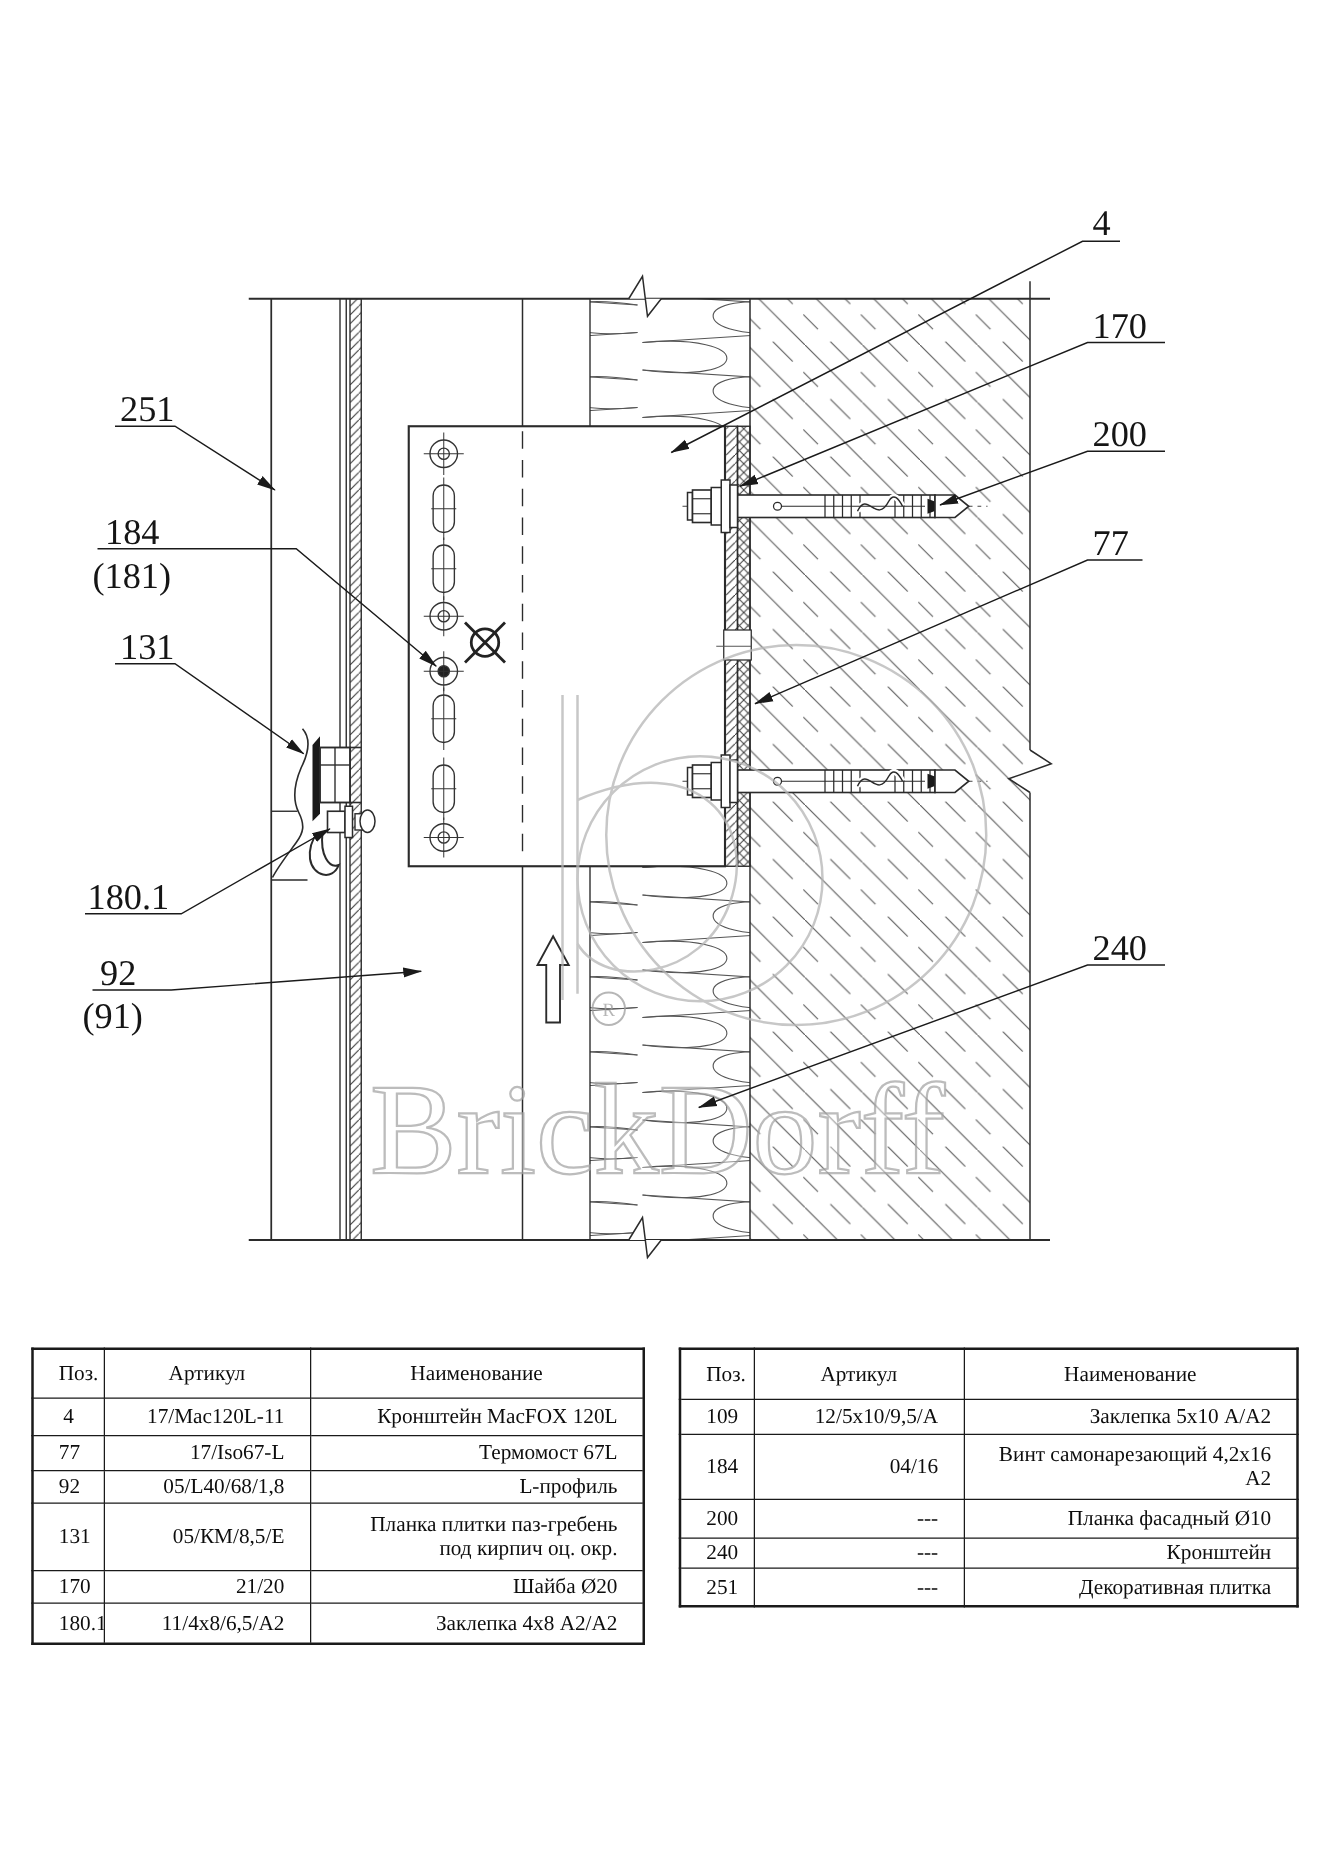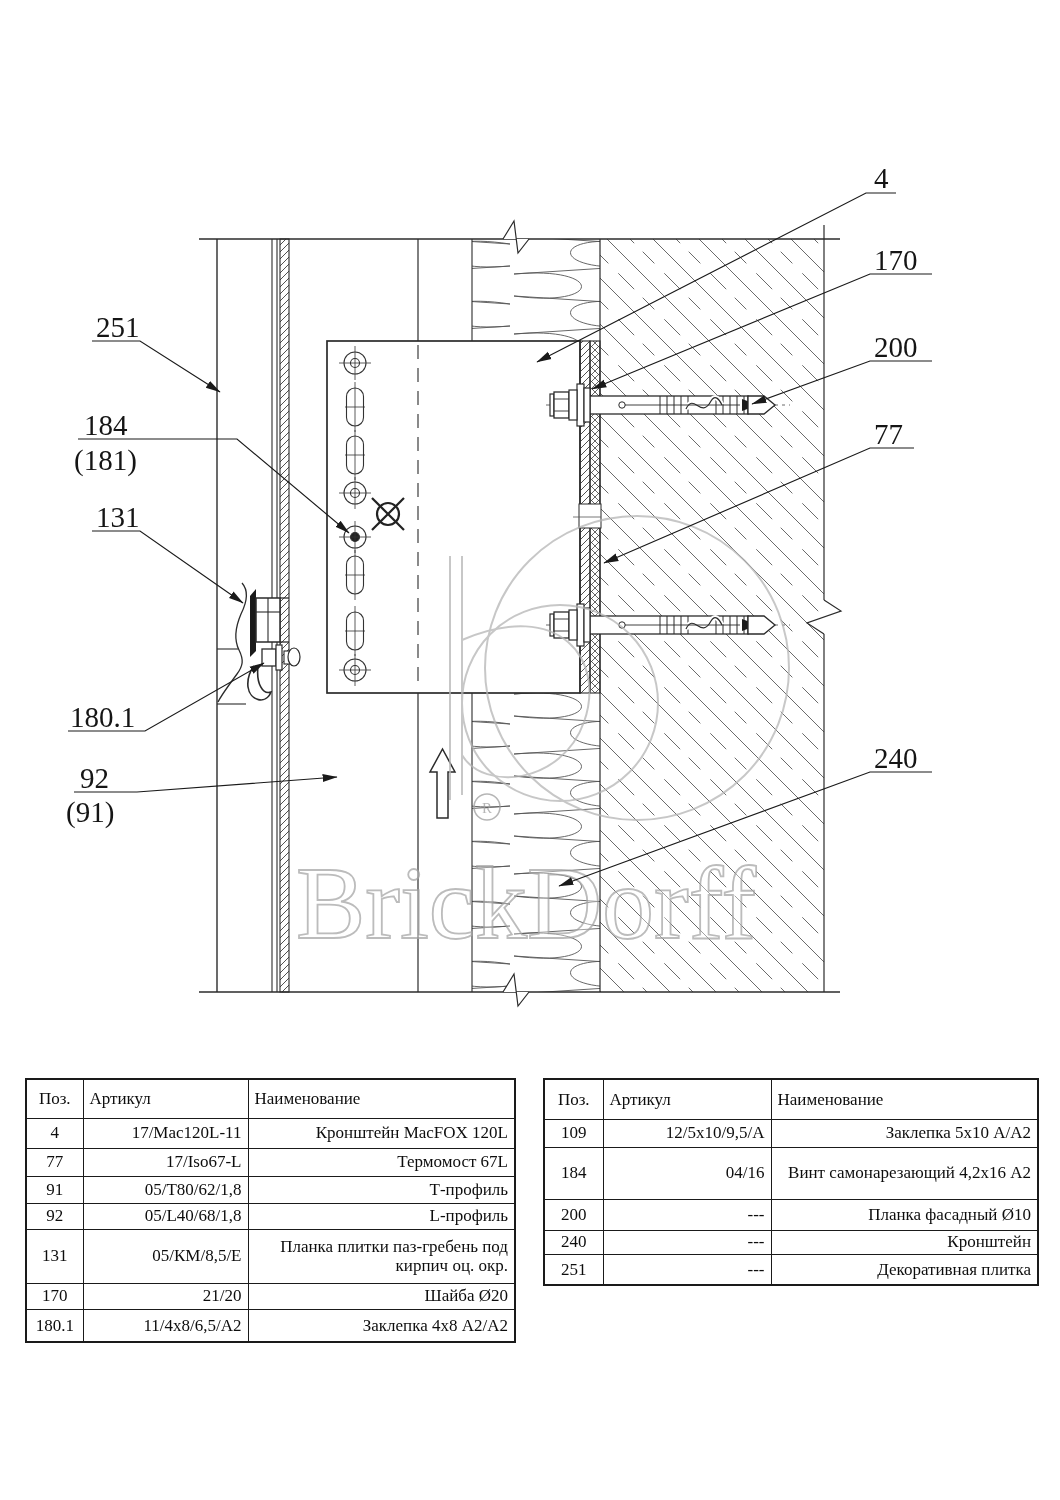--- a/index.html
+++ b/index.html
@@ -4,26 +4,26 @@
 <style>
   html,body{margin:0;padding:0;background:#fff;}
   .canvas{position:relative;width:1060px;height:1500px;background:#fff;overflow:hidden;
           font-family:"Liberation Serif", serif;color:#111;}
   svg{position:absolute;left:0;top:0;}
   .callout-text{font-family:"Liberation Serif",serif;font-size:29px;fill:#151515;}
   .wm-text{font-family:"Liberation Serif",serif;}
   table.parts{position:absolute;border-collapse:collapse;table-layout:fixed;
               font-size:17px;line-height:1.12;color:#0d0d0d;background:#fff;}
   table.parts td,table.parts th{border:1.4px solid #1a1a1a;font-weight:normal;
-              padding:1px 6px;vertical-align:middle;overflow:hidden;}
+              padding:1px 20px;vertical-align:middle;overflow:hidden;}
   table.parts{border:2.2px solid #1a1a1a;}
   td.c-pos,th.c-pos{text-align:center;padding:1px 2px;}
   td.c-art{text-align:right;}
   td.c-name{text-align:right;}
-  th{text-align:left;}
+  th{text-align:center;}
   #tbl-left{left:25px;top:1078px;width:489px;}
   #tbl-right{left:543px;top:1078px;width:494px;}
   #tbl-left .rH{height:39px}#tbl-left .r0{height:30px}#tbl-left .r1{height:28px}
   #tbl-left .r2{height:27px}#tbl-left .r3{height:26px}#tbl-left .r4{height:54px}
   #tbl-left .r5{height:26px}#tbl-left .r6{height:33px}
   #tbl-right .rH{height:40px}#tbl-right .r0{height:28px}#tbl-right .r1{height:52px}
   #tbl-right .r2{height:31px}#tbl-right .r3{height:24px}#tbl-right .r4{height:31px}
 </style>
 </head>
 <body>
@@ -288,25 +288,20 @@
   <tr class="r0">
     <td class="c-pos">4</td>
     <td class="c-art">17/Mac120L-11</td>
     <td class="c-name">Кронштейн MacFOX  120L</td>
   </tr>
   <tr class="r1">
     <td class="c-pos">77</td>
     <td class="c-art">17/Iso67-L</td>
     <td class="c-name">Термомост 67L</td>
   </tr>
-  <tr class="r2">
-    <td class="c-pos">91</td>
-    <td class="c-art">05/T80/62/1,8</td>
-    <td class="c-name">Т-профиль</td>
-  </tr>
   <tr class="r3">
     <td class="c-pos">92</td>
     <td class="c-art">05/L40/68/1,8</td>
     <td class="c-name">L-профиль</td>
   </tr>
   <tr class="r4">
     <td class="c-pos">131</td>
     <td class="c-art">05/КМ/8,5/Е</td>
     <td class="c-name">Планка плитки паз-гребень под кирпич оц. окр.</td>
   </tr>

